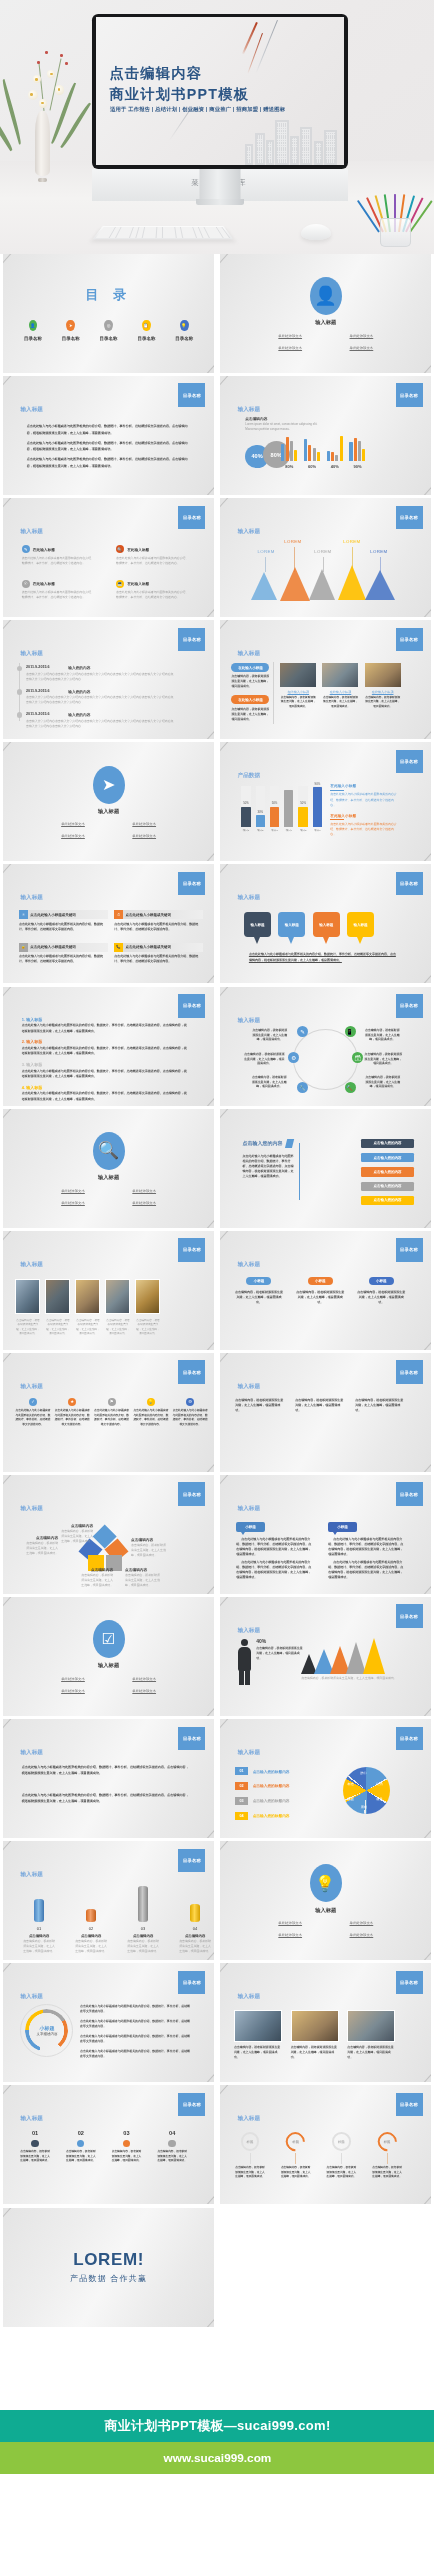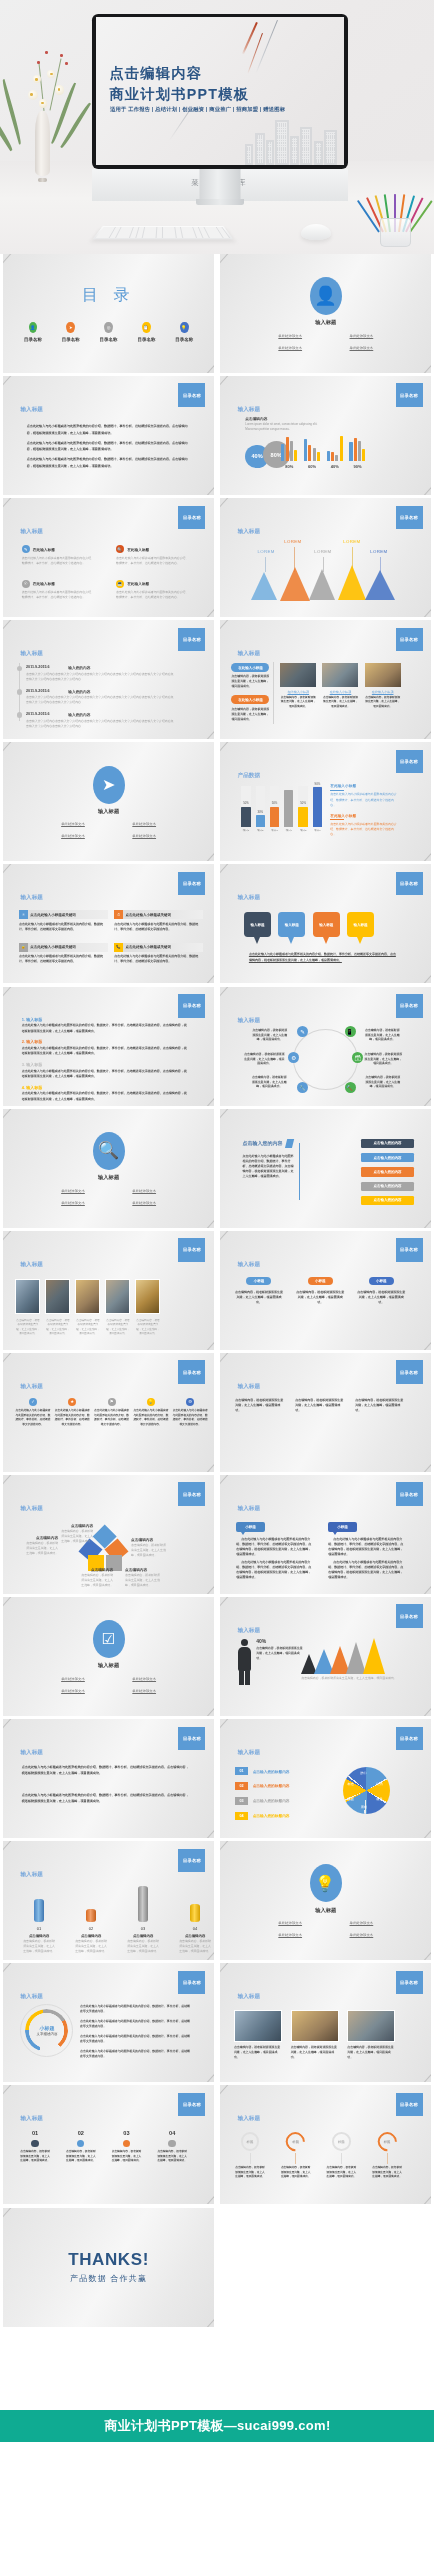--- a/index.html
+++ b/index.html
@@ -171,21 +171,21 @@
   .big-circ{
     width:32px;height:38px;border-radius:50%;background:#5b9bd5;
     display:flex;align-items:center;justify-content:center;color:#fff;
   }
   .cen-title{margin-top:4.3px;font-size:5.3px;font-weight:bold;color:#3c3c3c;}
   .cen-links{margin-top:7.4px;display:grid;grid-template-columns:repeat(2,60px);
              gap:8px 11.2px;justify-items:center;}
   .cen-links span{font-size:3.4px;color:#6d6d6d;text-decoration:underline;}
 
   
-  .cat-title{font-size:16px;color:#5b9bd5;letter-spacing:5.6px;font-weight:normal;}
+  .cat-title{font-size:13px;color:#5b9bd5;letter-spacing:5.6px;font-weight:bold;}
   .cat-row{margin-top:16px;display:flex;gap:6.8px;}
   .cat-item{display:flex;flex-direction:column;align-items:center;width:31px;}
   .cat-pin{width:8.7px;height:11.2px;border-radius:50% 50% 50% 50%/46% 46% 58% 58%;
            display:flex;align-items:center;justify-content:center;color:#fff;font-size:4.3px;}
   .cat-label{margin-top:4.3px;font-size:4.5px;font-weight:bold;color:#3b3b3b;}
 
   
   .row{display:flex;}
   .icon-chip{width:8px;height:8px;border-radius:50%;display:flex;
              align-items:center;justify-content:center;color:#fff;font-size:4.3px;flex:none;}
@@ -1156,25 +1156,26 @@
           <div style="width:0.6px;height:11.2px;background:#e6c3a3;margin:1.9px auto;"></div>
           <div class="body-dark" style="font-size:2.7px;">点击编辑内容，祝老板财源滚滚生意兴隆，走上人生巅峰，项目圆满成功。</div>
         </div>
       </div>
     </div>
 
     <div class="slide">
       <div class="diag-tl"></div>
         <div class="diag-br"></div>
       <div class="cen">
-        <div class="thanks-main">THANKS!</div>
+        <div class="thanks-main">LOREM!</div>
         <div class="thanks-sub">产品数据 合作共赢</div>
       </div>
     </div>
 
   </div>
 
   <div class="footer-wrap">
     <div class="band band1">商业计划书PPT模板—sucai999.com!</div>
+    <div class="band band2">www.sucai999.com</div>
   </div>
 
 </div>
 
 
 </body></html>

